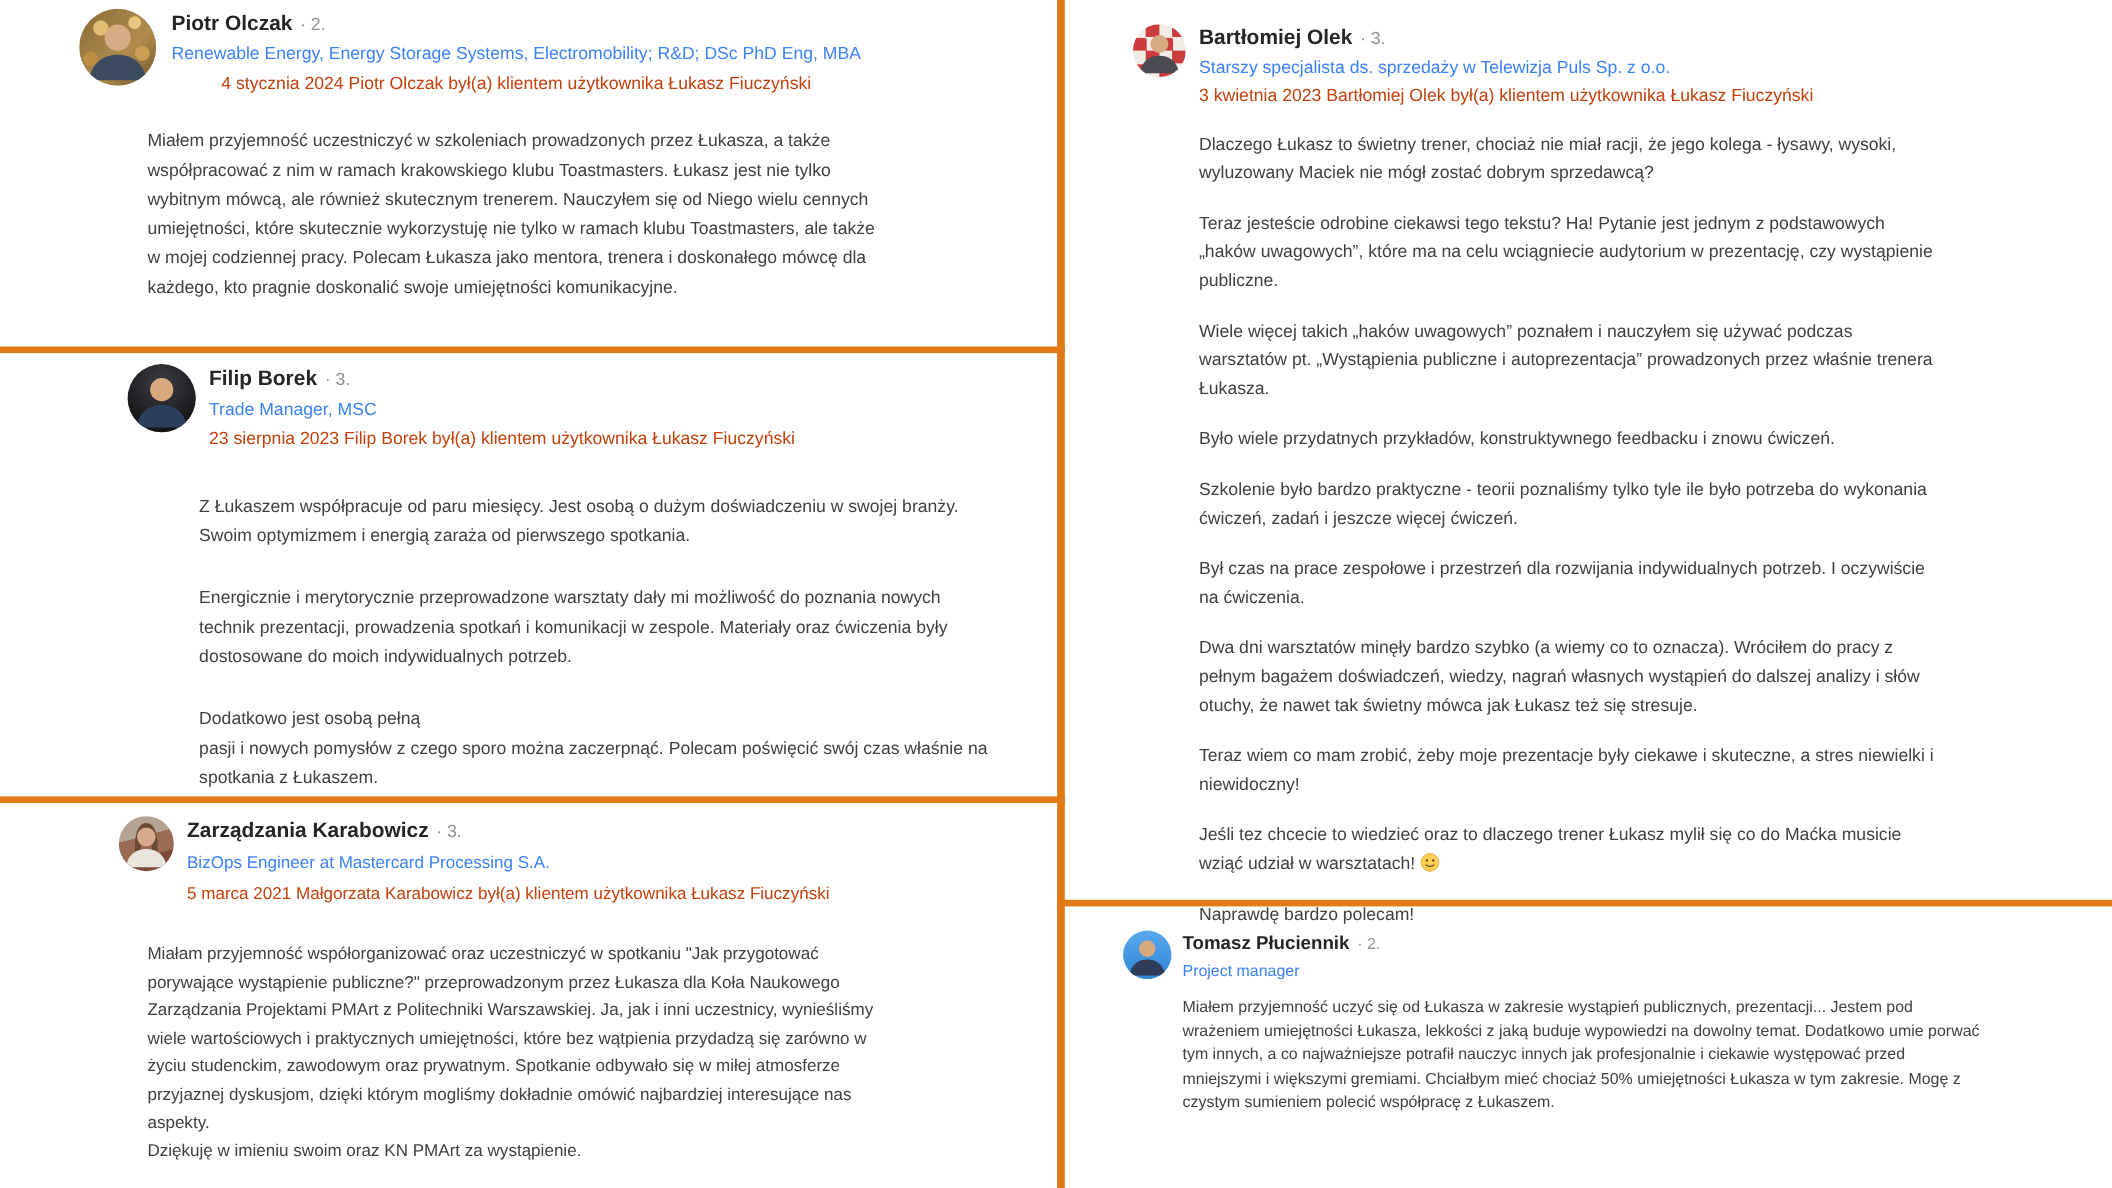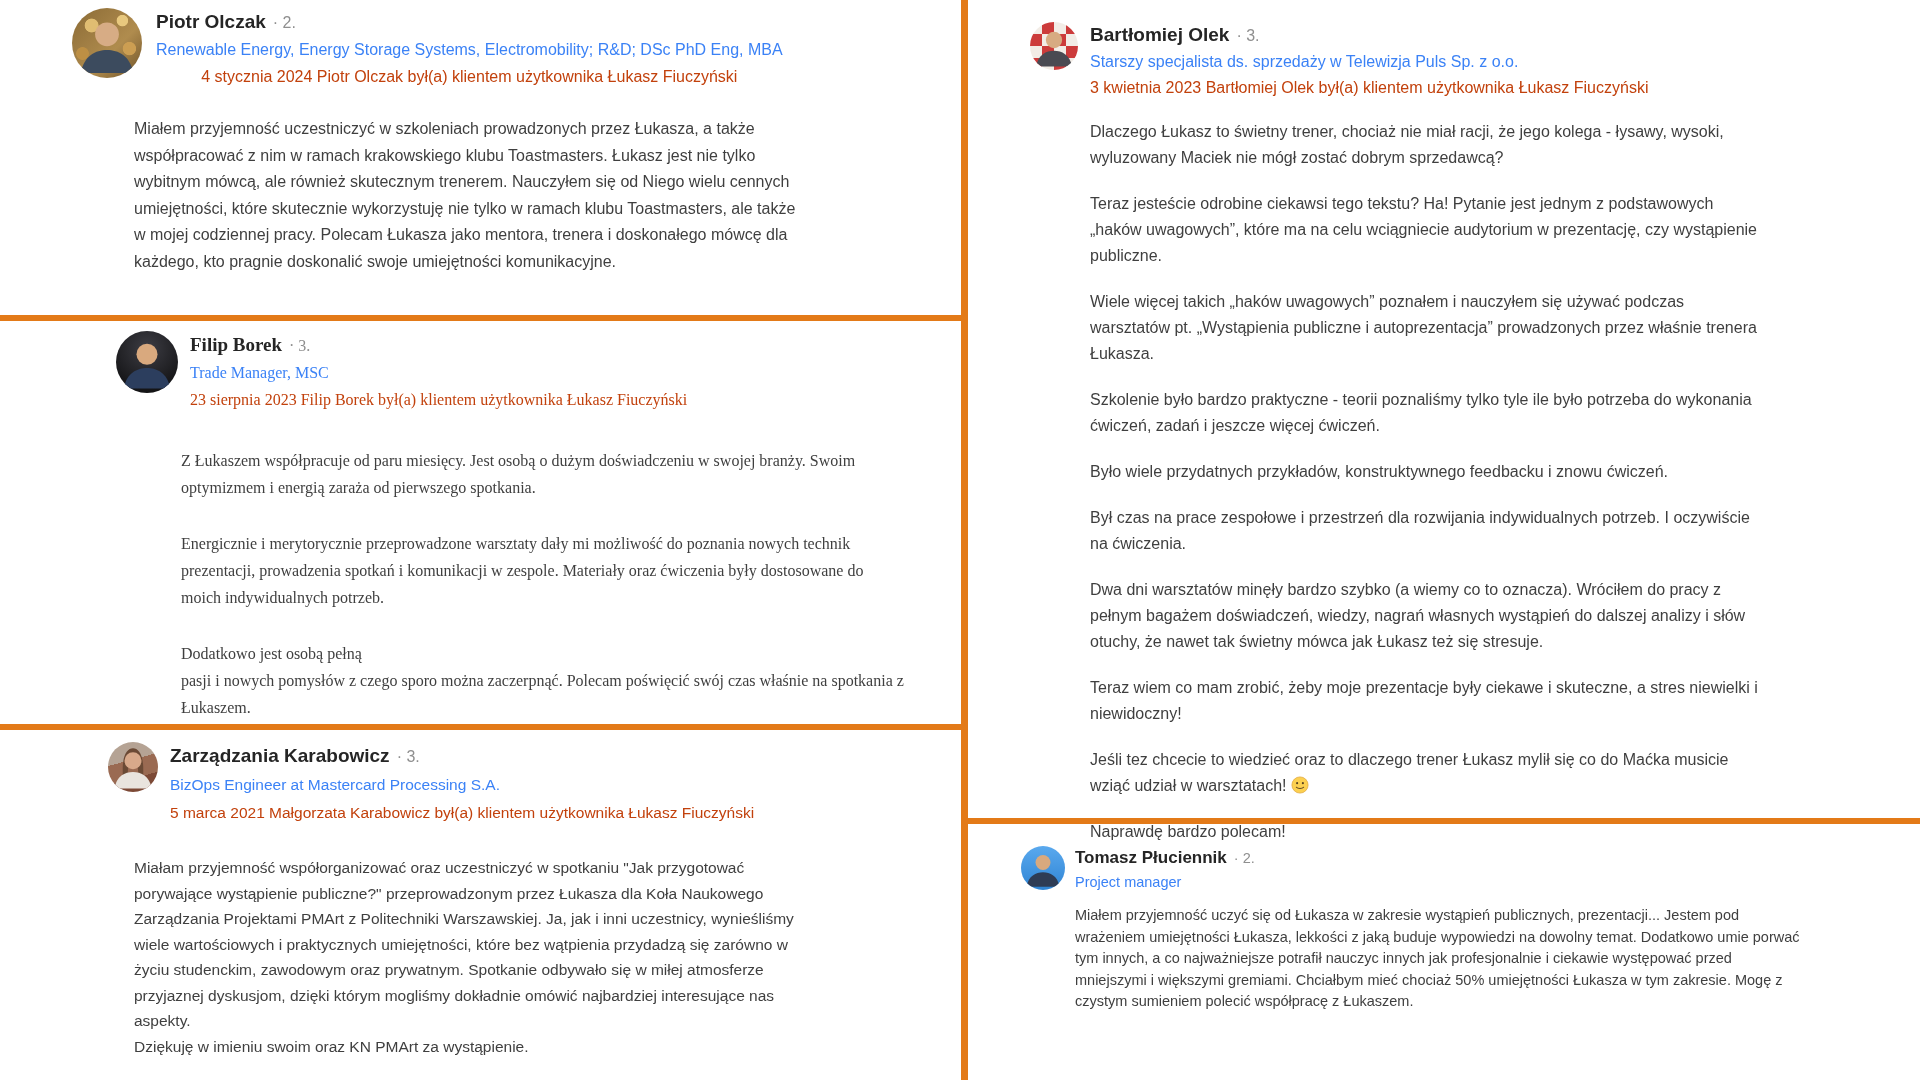--- a/index.html
+++ b/index.html
@@ -64,21 +64,21 @@
   }
   .body p { margin: 0 0 var(--p-gap, 20px) 0; white-space: pre-line; }
   .body p:last-child { margin-bottom: 0; }
 
   .emoji { display: inline-block; width: 18px; height: 18px; vertical-align: -3px; }
 
   
   .card-piotr      { left: 72px;   top: 8px;   width: 760px;
                      --av-size: 70px; --av-gap: 14px; --text-indent: 62px;
                      --body-width: 672px; --body-gap: 26px; --body-lh: 26.5px; }
-  .card-filip      { left: 116px;  top: 331px; width: 810px; font-family: Liberation Serif, serif;
+  .card-filip      { left: 116px;  top: 331px; width: 810px;
                      --av-size: 62px; --av-gap: 12px; --text-indent: 65px;
                      --body-width: 726px; --body-gap: 34px; --body-lh: 27px; --p-gap: 29px; }
   .card-malgorzata { left: 108px;  top: 742px; width: 810px;
                      --av-size: 50px; --av-gap: 12px; --text-indent: 26px;
                      --body-width: 690px; --body-gap: 28px; --body-lh: 25.5px; --text-size: 15.5px; --row-lh: 28px; }
   .card-bartlomiej { left: 1030px; top: 22px;   width: 740px;
                      --av-size: 48px; --av-gap: 12px; --text-indent: 60px;
                      --body-width: 668px; --body-gap: 18px; --body-lh: 26px; --row-lh: 26px; --p-gap: 20px; }
   .card-tomasz     { left: 1021px; top: 846px; width: 800px;
                      --av-size: 44px; --av-gap: 10px; --text-indent: 54px;
@@ -171,22 +171,22 @@
       <div class="head-text">
         <div class="name-row"><span class="name">Bartłomiej Olek</span><span class="degree">· 3.</span></div>
         <div class="headline">Starszy specjalista ds. sprzedaży w Telewizja Puls Sp. z o.o.</div>
         <div class="meta">3 kwietnia 2023 Bartłomiej Olek był(a) klientem użytkownika Łukasz Fiuczyński</div>
       </div>
     </div>
     <div class="body">
         <p>Dlaczego Łukasz to świetny trener, chociaż nie miał racji, że jego kolega - łysawy, wysoki, wyluzowany Maciek nie mógł zostać dobrym sprzedawcą?</p>
         <p>Teraz jesteście odrobine ciekawsi tego tekstu? Ha! Pytanie jest jednym z podstawowych „haków uwagowych”, które ma na celu wciągniecie audytorium w prezentację, czy wystąpienie publiczne.</p>
         <p>Wiele więcej takich „haków uwagowych” poznałem i nauczyłem się używać podczas warsztatów pt. „Wystąpienia publiczne i autoprezentacja” prowadzonych przez właśnie trenera Łukasza.</p>
+        <p>Było wiele przydatnych przykładów, konstruktywnego feedbacku i znowu ćwiczeń.</p>
         <p>Szkolenie było bardzo praktyczne - teorii poznaliśmy tylko tyle ile było potrzeba do wykonania ćwiczeń, zadań i jeszcze więcej ćwiczeń.</p>
-        <p>Było wiele przydatnych przykładów, konstruktywnego feedbacku i znowu ćwiczeń.</p>
         <p>Był czas na prace zespołowe i przestrzeń dla rozwijania indywidualnych potrzeb. I oczywiście na ćwiczenia.</p>
         <p>Dwa dni warsztatów minęły bardzo szybko (a wiemy co to oznacza). Wróciłem do pracy z pełnym bagażem doświadczeń, wiedzy, nagrań własnych wystąpień do dalszej analizy i słów otuchy, że nawet tak świetny mówca jak Łukasz też się stresuje.</p>
         <p>Teraz wiem co mam zrobić, żeby moje prezentacje były ciekawe i skuteczne, a stres niewielki i niewidoczny!</p>
         <p>Jeśli tez chcecie to wiedzieć oraz to dlaczego trener Łukasz mylił się co do Maćka musicie wziąć udział w warsztatach! <svg class="emoji" viewBox="0 0 20 20" aria-hidden="true">
     <circle cx="10" cy="10" r="9" fill="#fcd050" stroke="#e0a63c" stroke-width="0.8"></circle>
     <circle cx="6.8" cy="8" r="1.2" fill="#5b4421"></circle>
     <circle cx="13.2" cy="8" r="1.2" fill="#5b4421"></circle>
     <path d="M6 12.5 C7.5 14.4 12.5 14.4 14 12.5" fill="none" stroke="#5b4421" stroke-width="1.2" stroke-linecap="round"></path>
   </svg></p>
         <p>Naprawdę bardzo polecam!</p>

